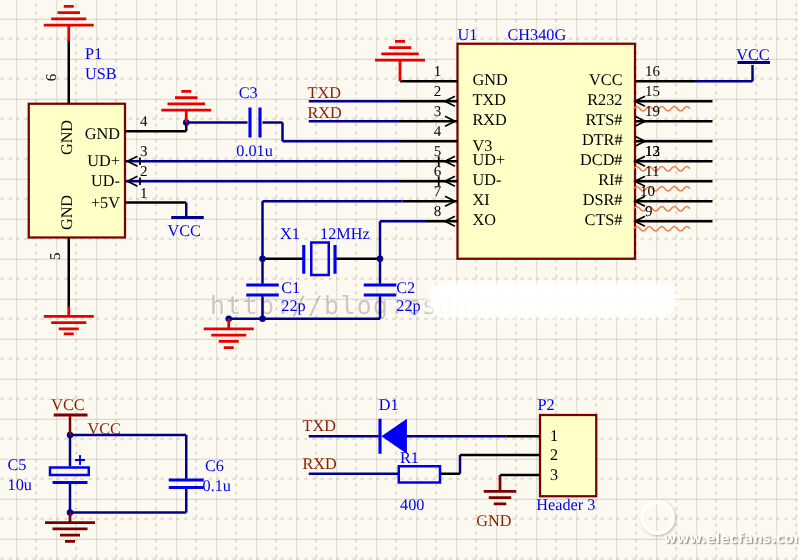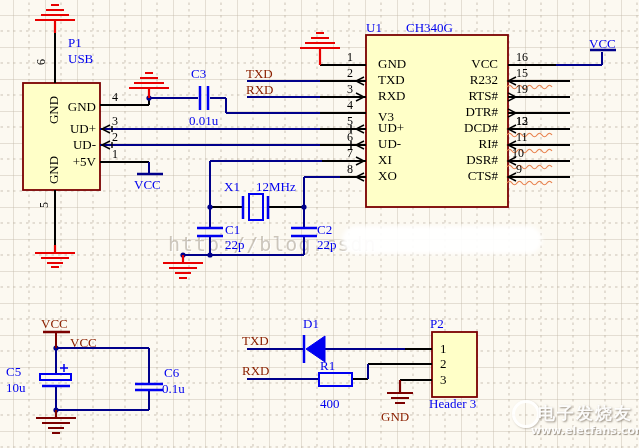--- a/index.html
+++ b/index.html
@@ -251,16 +251,15 @@
   <span class="t b" style="left:320px;top:359px">R1</span>
   <span class="t b" style="left:320px;top:397px">400</span>
   <span class="t m" style="left:381px;top:410px">GND</span>
   <span class="t b" style="left:430px;top:317px">P2</span>
   <span class="t b" style="left:429px;top:397px">Header 3</span>
   <span class="t" style="left:440px;top:342px">1</span>
   <span class="t" style="left:440px;top:357px">2</span>
   <span class="t" style="left:440px;top:373px">3</span>
 
   <div class="wm-logo"></div>
-  <span class="wm-cn">电子发烧友</span>
   <span class="wm-www">www.elecfans.com</span>
 
 </div>
 
 </body></html>

